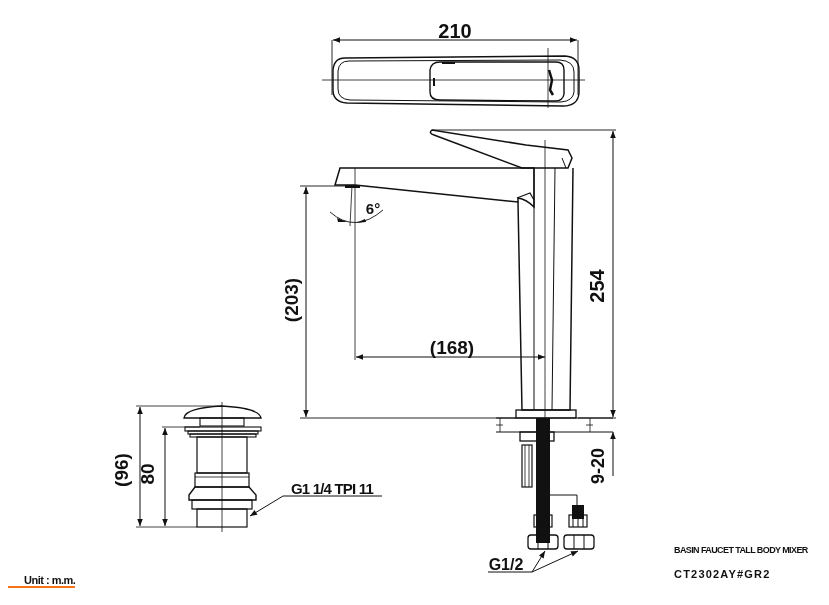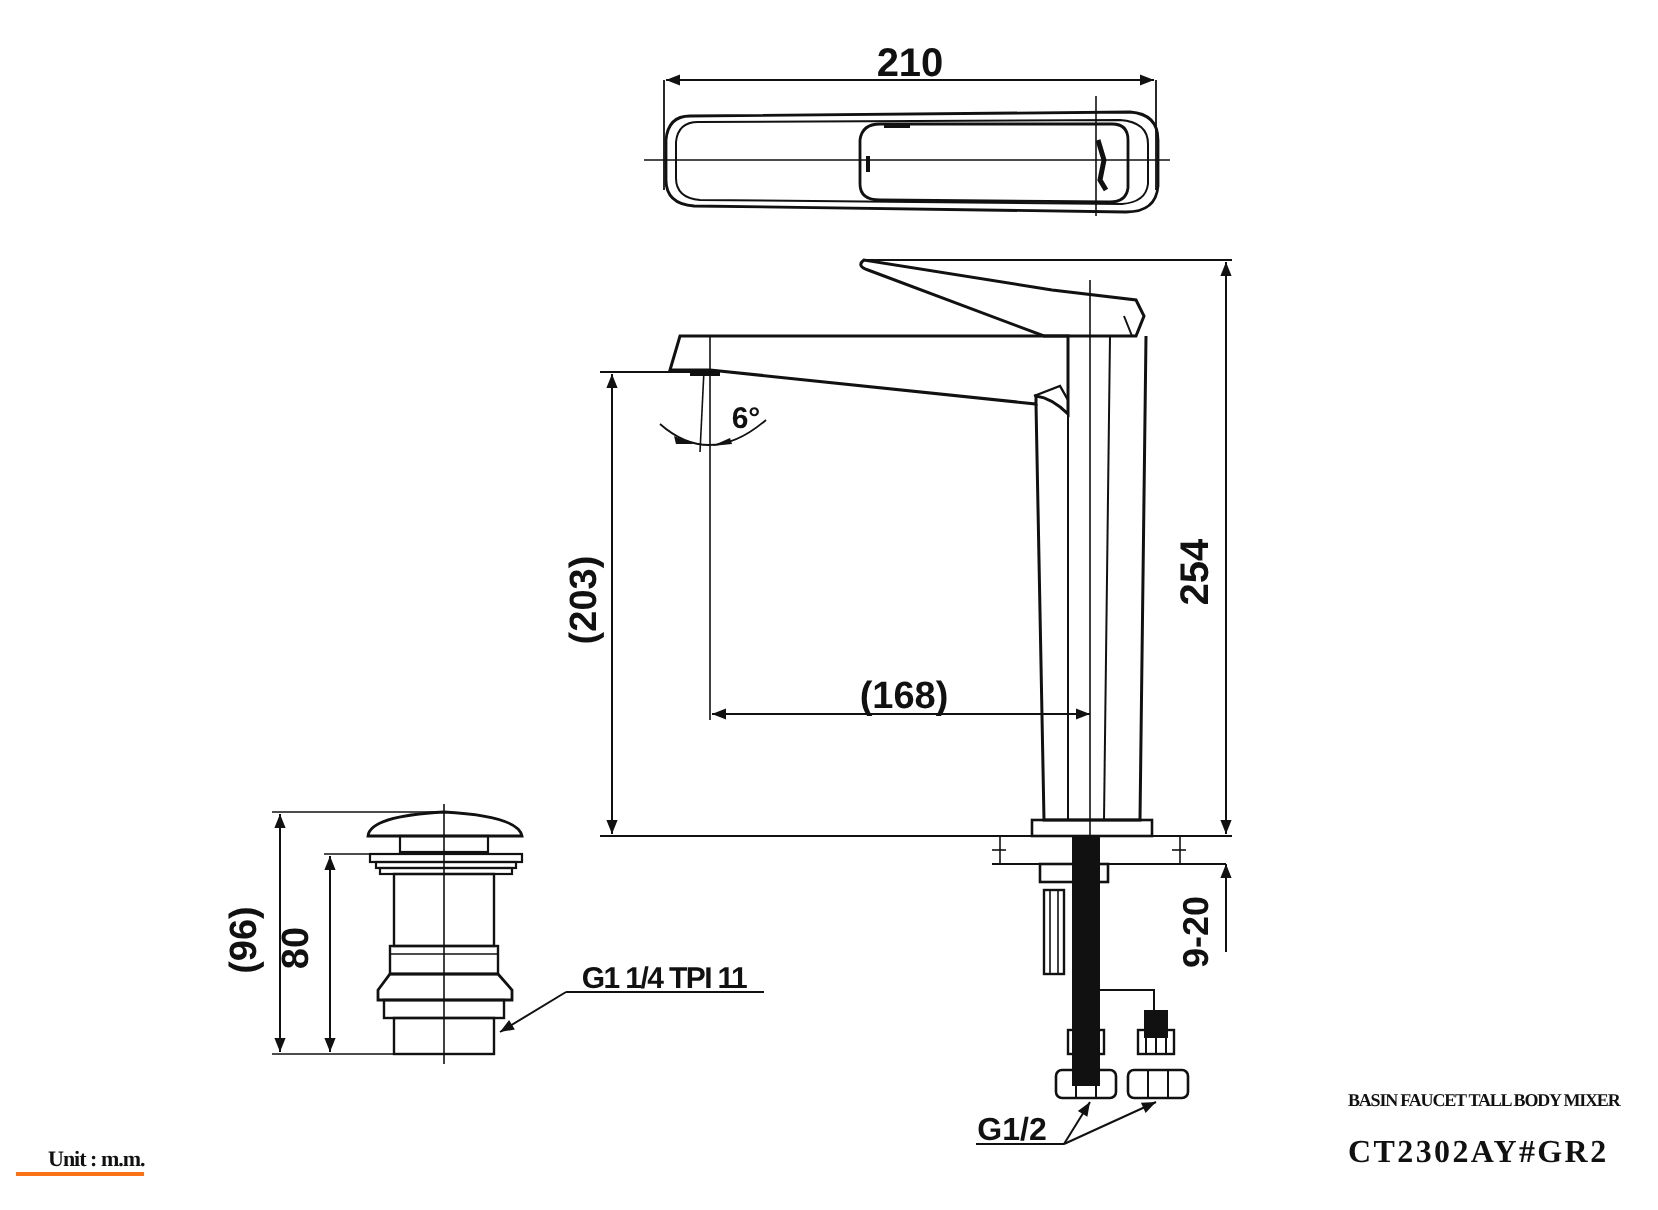--- a/index.html
+++ b/index.html
@@ -1,21 +1,21 @@
 <!DOCTYPE html>
 <html><head>
 <meta charset="utf-8">
 <style>
   html, body { margin:0; padding:0; background:#ffffff; }
   body { width:829px; height:605px; position:relative; overflow:hidden; font-family:"Liberation Sans", sans-serif; }
   #drawing { position:absolute; left:0; top:0; width:829px; height:605px; }
   .dim { font-family:"Liberation Sans", sans-serif; font-weight:bold; fill:#111; }
-  .lbl { position:absolute; font-family:Liberation Serif, serif; font-weight:bold; color:#111; white-space:nowrap;padding-left:16px; }
+  .lbl { position:absolute; font-family:Liberation Sans, sans-serif; font-weight:bold; color:#111; white-space:nowrap;padding-left:16px; }
   .title1 { left:658px; top:545px; font-size:9px; letter-spacing:-0.6px; }
-  .title2 { left:658px; top:568px; font-size:16px; letter-spacing:1.2px; }
+  .title2 { left:658px; top:568px; font-size:11px; letter-spacing:1.2px; }
   .unit { left:8px; top:574px; font-size:11px; letter-spacing:-0.5px; border-bottom:2px solid #f97316; line-height:12px; }
 </style>
 </head>
 <body>
 
 <svg id="drawing" viewBox="0 0 829 605" xmlns="http://www.w3.org/2000/svg">
   <defs>
     <marker id="arr" viewBox="0 0 10 10" refX="10" refY="5" markerWidth="9" markerHeight="7" orient="auto-start-reverse" markerUnits="userSpaceOnUse">
       <path d="M0,1 L10,5 L0,9 z" fill="#111"></path>
     </marker>

